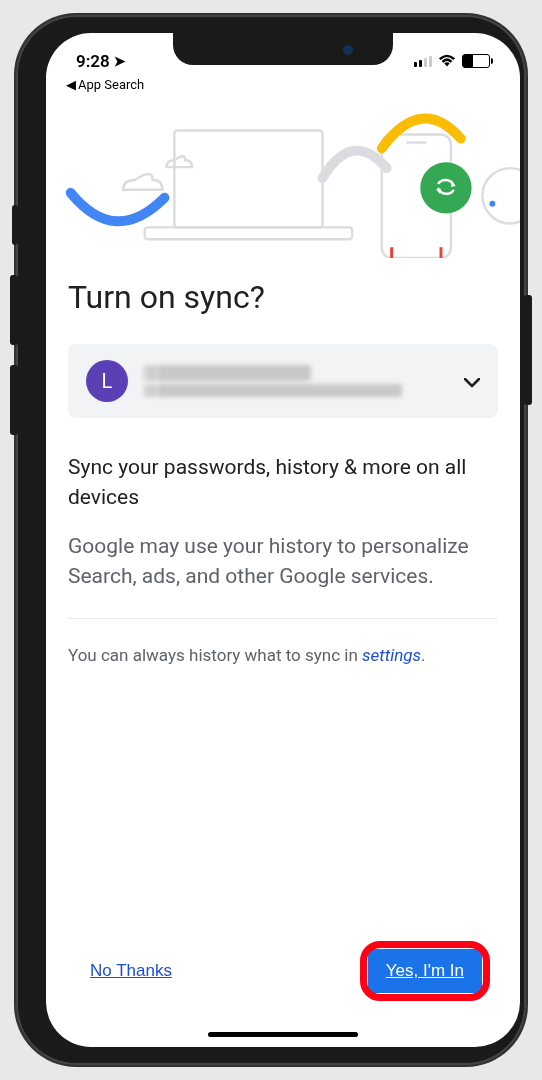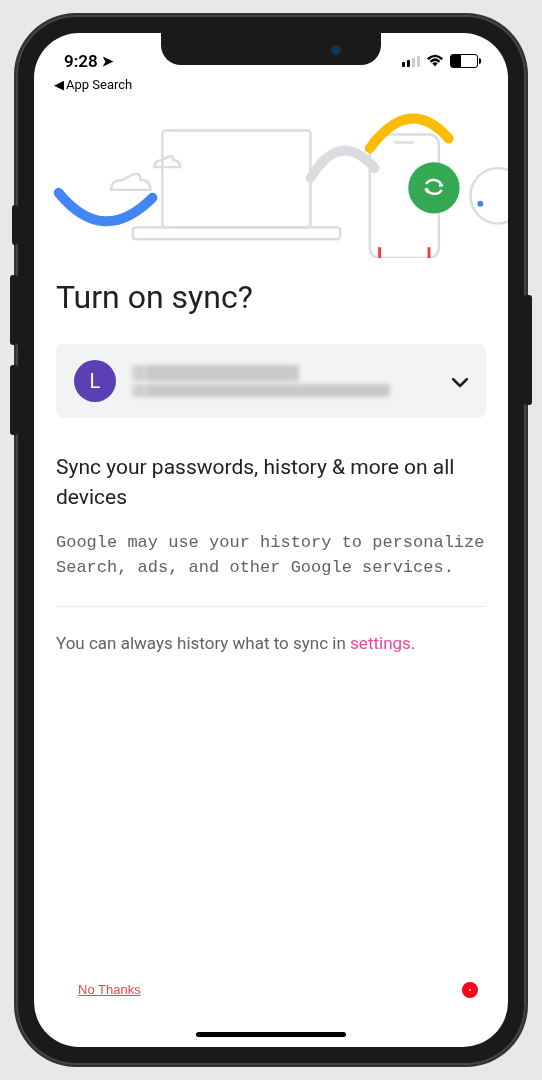--- a/index.html
+++ b/index.html
@@ -32,20 +32,21 @@
     .side-btn.right1 { right: -6px; top: 280px; width: 8px; height: 110px; }
     .screen {
       width: 100%;
       height: 100%;
       background: #fff;
       border-radius: 45px;
       overflow: hidden;
       position: relative;
       display: flex;
       flex-direction: column;
+      margin-left: 12px;
     }
     .notch {
       position: absolute;
       top: 0;
       left: 50%;
       transform: translateX(-50%);
       width: 220px;
       height: 32px;
       background: #1a1a1a;
       border-radius: 0 0 20px 20px;
@@ -136,46 +137,46 @@
     .blur-line.short { width: 55%; height:16px;}
     .blur-line.long { width: 85%; height:13px;}
     .chevron { font-size: 20px; color: #202124; }
     .desc-bold {
       font-size: 21px;
       color: #202124;
       line-height: 1.45;
       margin-bottom: 18px;
     }
     .desc-gray {
-      font-size: 17px;
+      font-size: 21px;
       color: #5f6368;
       line-height: 1.45;
-      font-family: Liberation Mono, monospace;
     }
     .divider {
       border: none;
       border-top: 1px solid #e8eaed;
       margin: 26px 0;
     }
     .settings-text {
       font-size: 17px;
       color: #5f6368;
     }
     .settings-link {
-      color: #ec4899;
+      color: #1d4ed8;
+      font-style: italic;
     }
     .footer {
       display: flex;
       justify-content: space-between;
       align-items: center;
       padding: 20px 12px 30px 22px;
     }
     .no-thanks {
-      color: #ef4444;
-      font-size: 13px;
+      color: #1d4ed8;
+      font-size: 17px;
       text-decoration: underline;
       background: none;
       border: none;
     }
     .yes-wrap {
       position: relative;
       padding: 4px;
     }
     .yes-btn {
       background: #1a73e8;
@@ -300,20 +301,21 @@
 
       <p class="settings-text">
         <span>You can always history what to sync in </span><span class="settings-link">settings</span><span>.</span>
       </p>
 
       <div style="flex:1"></div>
 
       <div class="footer">
         <button class="no-thanks">No Thanks</button>
         <div class="yes-wrap">
+          <button class="yes-btn">Yes, I'm In</button>
           <div class="highlight-ring"></div>
         </div>
       </div>
     </div>
 
     <div class="home-indicator"></div>
   </div>
 </div>
 
 </body></html>

